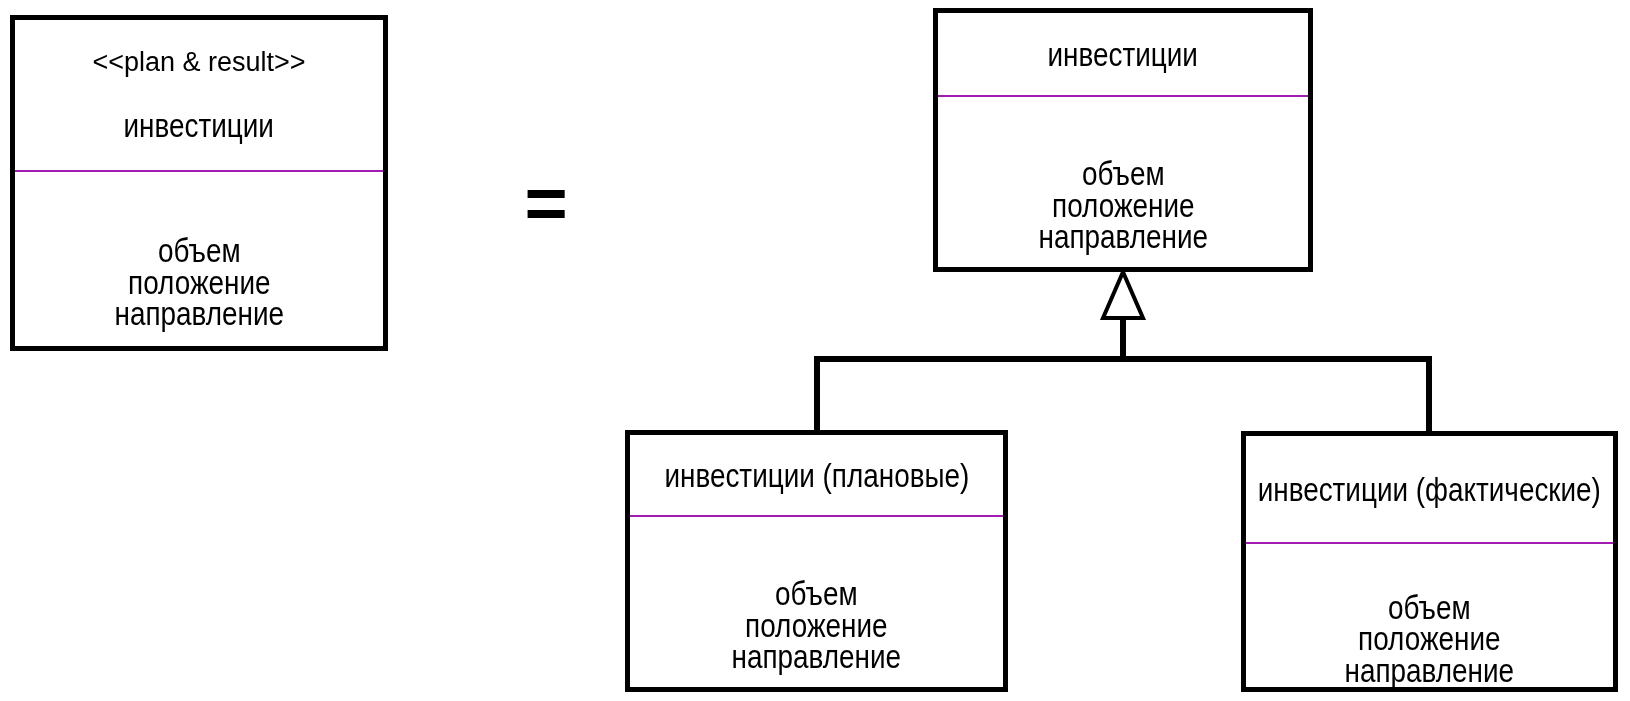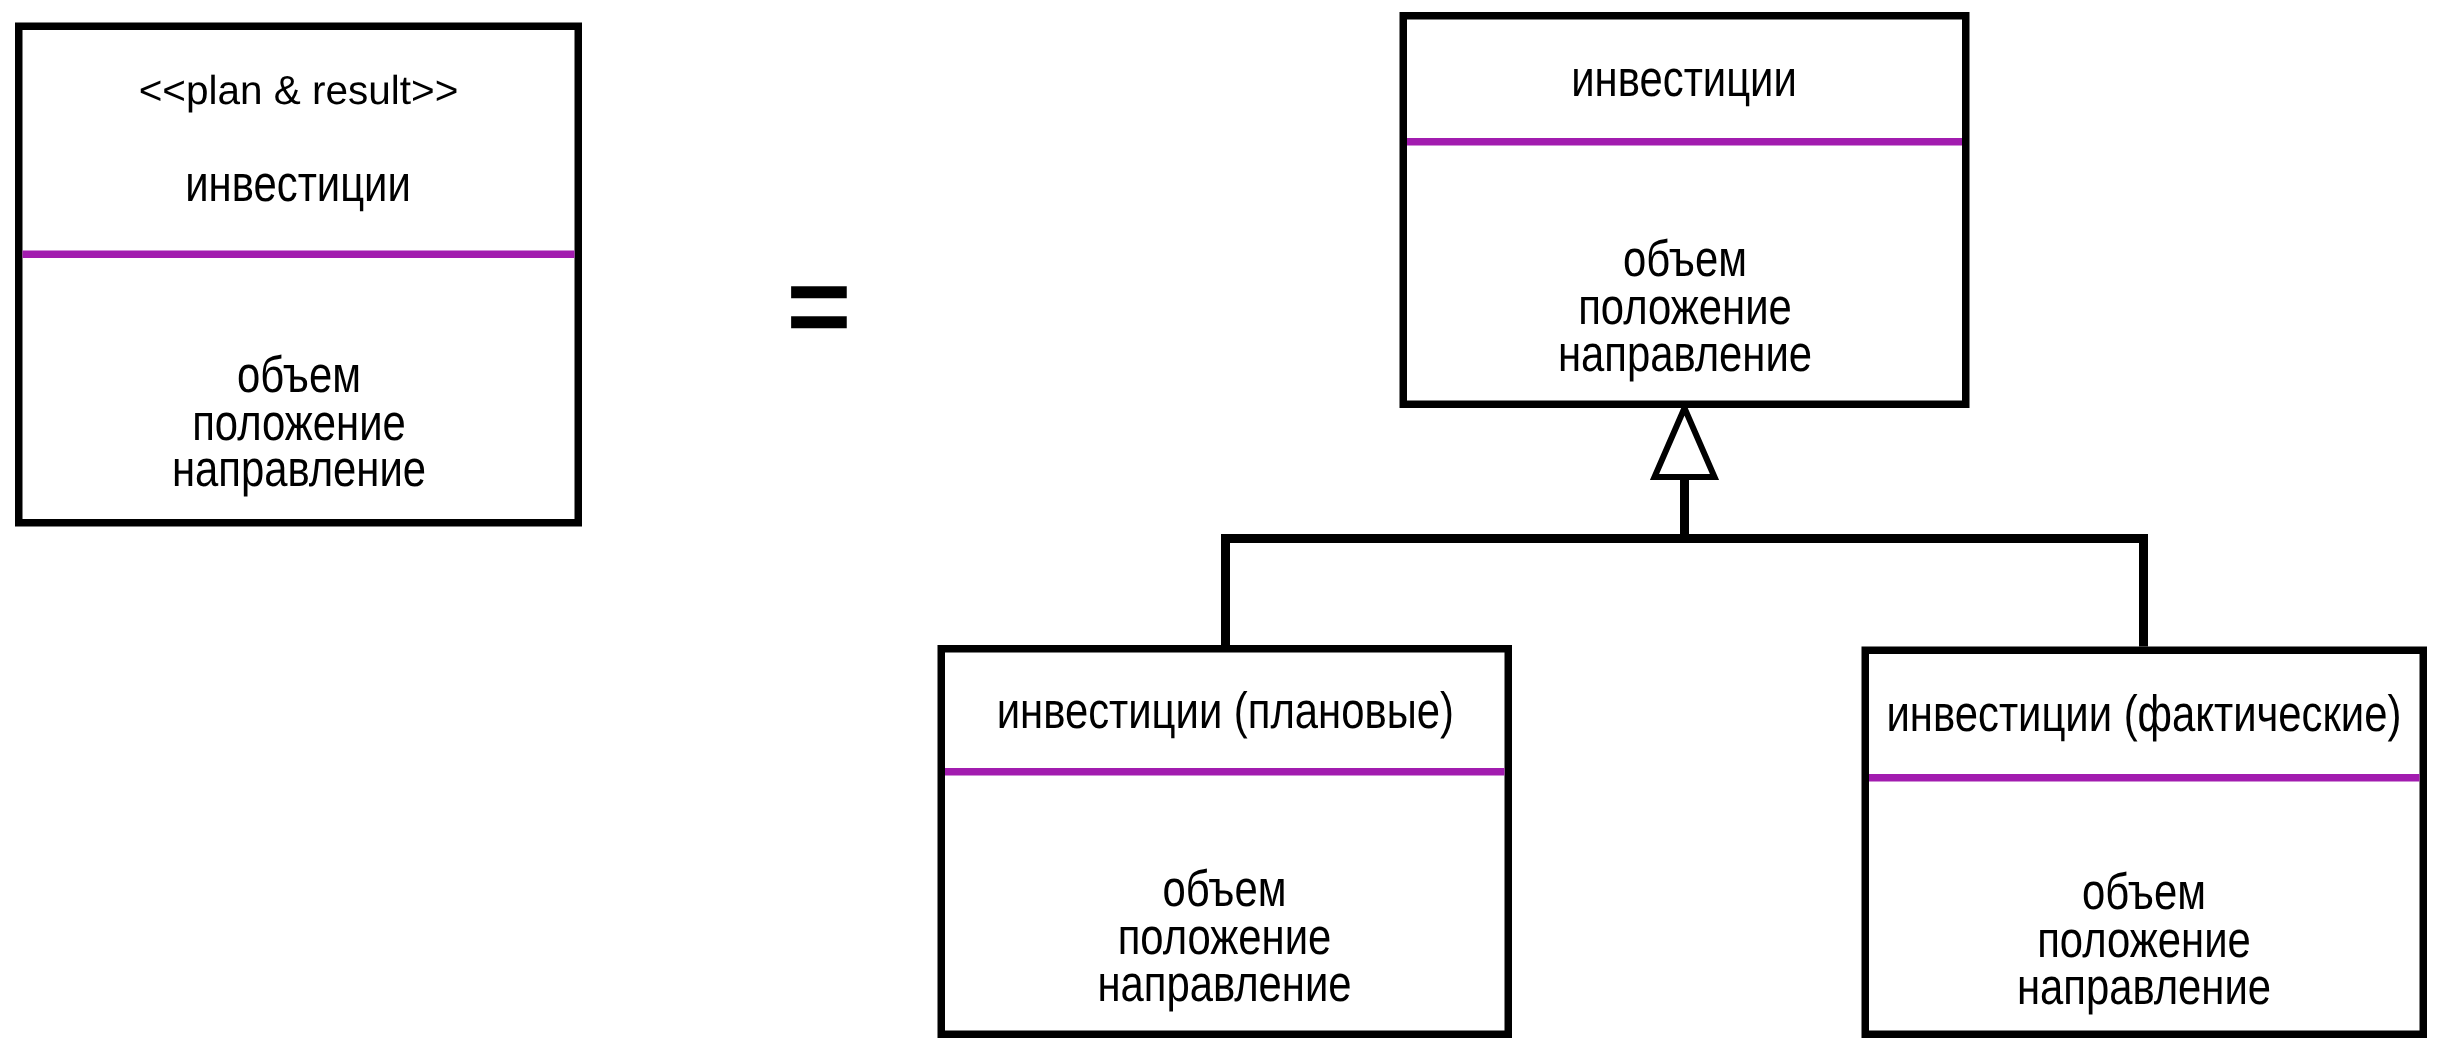--- a/index.html
+++ b/index.html
@@ -20,21 +20,21 @@
     width: 1630px; height: 701px;
   }
   .class-box {
     position: absolute;
     border: 5px solid #000000;
     background: #ffffff;
     display: flex;
     flex-direction: column;
   }
   .name-compartment {
-    border-bottom: 5px solid #a21caf;
+    border-bottom: 2px solid #a21caf;
     display: flex;
     flex-direction: column;
     align-items: center;
     justify-content: center;
     gap: 32px;
     flex: 0 0 auto;
   }
   .attr-compartment {
     flex: 1 1 auto;
     display: flex;
@@ -123,21 +123,21 @@
     <div class="attr-compartment">
       <div class="attrs-block">
         <div class="attr-line">объем</div>
         <div class="attr-line">положение</div>
         <div class="attr-line">направление</div>
       </div>
     </div>
   </div>
 
   <div class="class-box" style="left:1241px; top:431px; width:377px; height:261px;">
-    <div class="name-compartment" style="height:85px;">
+    <div class="name-compartment" style="height:108px;">
       <div class="class-name">инвестиции (фактические)</div>
     </div>
     <div class="attr-compartment">
       <div class="attrs-block">
         <div class="attr-line">объем</div>
         <div class="attr-line">положение</div>
         <div class="attr-line">направление</div>
       </div>
     </div>
   </div>

